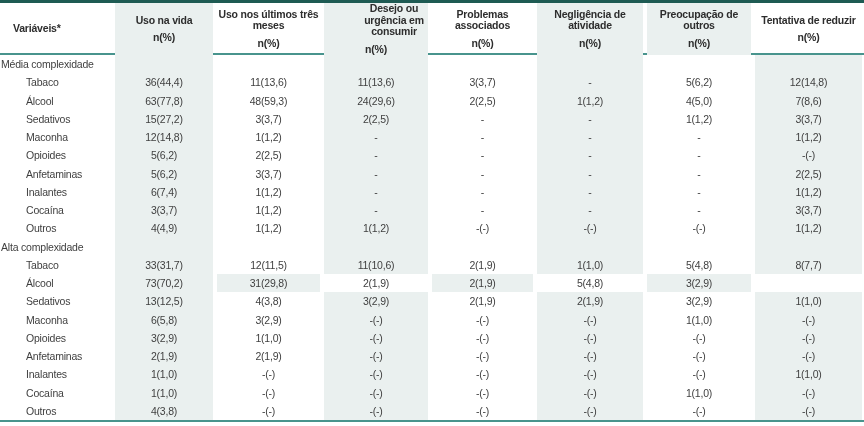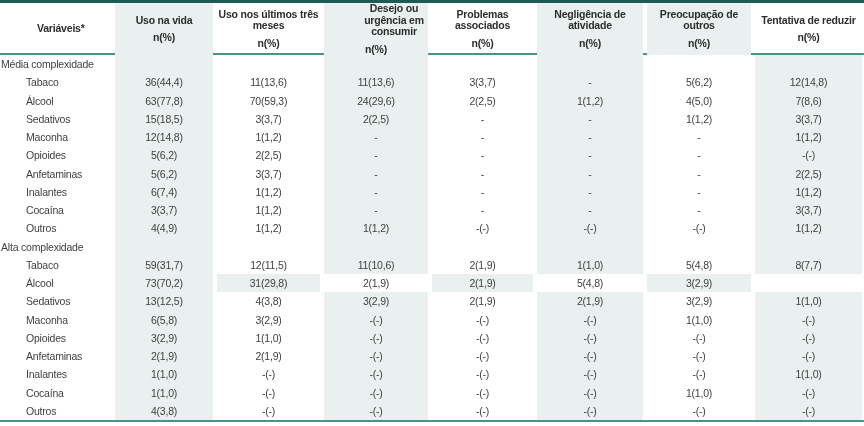--- a/index.html
+++ b/index.html
@@ -36,21 +36,21 @@
     box-sizing:border-box;height:100%;
     padding:0 2px;background-clip:content-box;
   }
   .shade{background-color:var(--tint);}
   .hcell{
     display:flex;flex-direction:column;align-items:center;justify-content:center;
     gap:6px;text-align:center;
     font-size:10.5px;font-weight:bold;line-height:11.5px;
     color:var(--head-text);letter-spacing:-0.2px;
   }
-  .hcell.c1{align-items:flex-start;text-align:left;padding-left:13px;margin-left:24px;}
+  .hcell.c1{align-items:flex-start;text-align:left;padding-left:13px;}
   .hcell .h-label{display:inline-block;}
   .hcell.c3 .h-label{max-width:101px;}
   .hcell.c4 .h-label{max-width:100px;margin-left:36px;}
   .hcell.c5 .h-label{max-width:80px;}
   .hcell.c6 .h-label{max-width:82px;}
   .hcell.c7 .h-label{max-width:92px;}
   .h-sub{font-weight:bold;}
   .vcell{
     display:flex;align-items:center;justify-content:center;
     font-size:10.5px;color:var(--body-text);letter-spacing:-0.2px;
@@ -116,30 +116,30 @@
         <div class="cell vcell">11(13,6)</div>
         <div class="cell vcell shade">11(13,6)</div>
         <div class="cell vcell">3(3,7)</div>
         <div class="cell vcell shade">-</div>
         <div class="cell vcell">5(6,2)</div>
         <div class="cell vcell shade">12(14,8)</div>
       </div>
       <div class="brow">
         <div class="cell lcell item">Álcool</div>
         <div class="cell vcell shade">63(77,8)</div>
-        <div class="cell vcell">70(59,3)</div>
+        <div class="cell vcell">48(59,3)</div>
         <div class="cell vcell shade">24(29,6)</div>
         <div class="cell vcell">2(2,5)</div>
         <div class="cell vcell shade">1(1,2)</div>
         <div class="cell vcell">4(5,0)</div>
         <div class="cell vcell shade">7(8,6)</div>
       </div>
       <div class="brow">
         <div class="cell lcell item">Sedativos</div>
-        <div class="cell vcell shade">15(18,5)</div>
+        <div class="cell vcell shade">15(27,2)</div>
         <div class="cell vcell">3(3,7)</div>
         <div class="cell vcell shade">2(2,5)</div>
         <div class="cell vcell">-</div>
         <div class="cell vcell shade">-</div>
         <div class="cell vcell">1(1,2)</div>
         <div class="cell vcell shade">3(3,7)</div>
       </div>
       <div class="brow">
         <div class="cell lcell item">Maconha</div>
         <div class="cell vcell shade">12(14,8)</div>
@@ -205,21 +205,21 @@
         <div class="cell vcell shade"></div>
         <div class="cell vcell"></div>
         <div class="cell vcell shade"></div>
         <div class="cell vcell"></div>
         <div class="cell vcell shade"></div>
         <div class="cell vcell"></div>
         <div class="cell vcell shade"></div>
       </div>
       <div class="brow">
         <div class="cell lcell item">Tabaco</div>
-        <div class="cell vcell shade">59(31,7)</div>
+        <div class="cell vcell shade">33(31,7)</div>
         <div class="cell vcell">12(11,5)</div>
         <div class="cell vcell shade">11(10,6)</div>
         <div class="cell vcell">2(1,9)</div>
         <div class="cell vcell shade">1(1,0)</div>
         <div class="cell vcell">5(4,8)</div>
         <div class="cell vcell shade">8(7,7)</div>
       </div>
       <div class="brow">
         <div class="cell lcell item">Álcool</div>
         <div class="cell vcell shade">73(70,2)</div>

